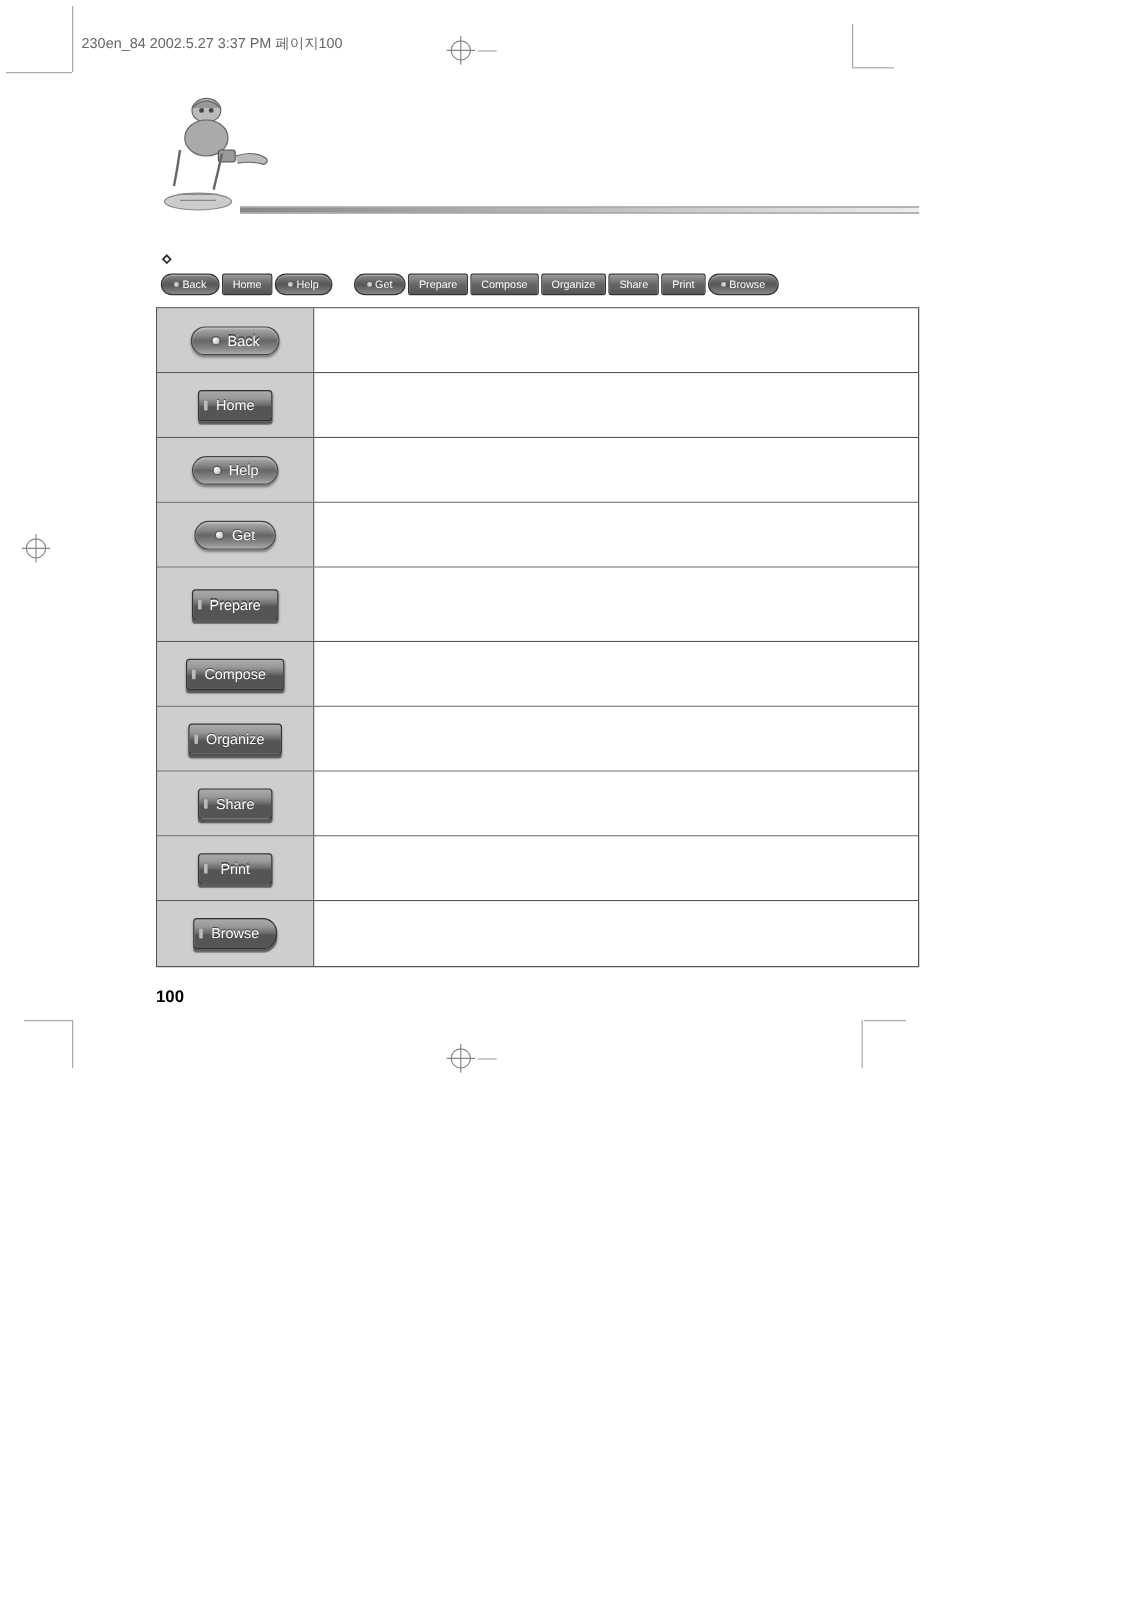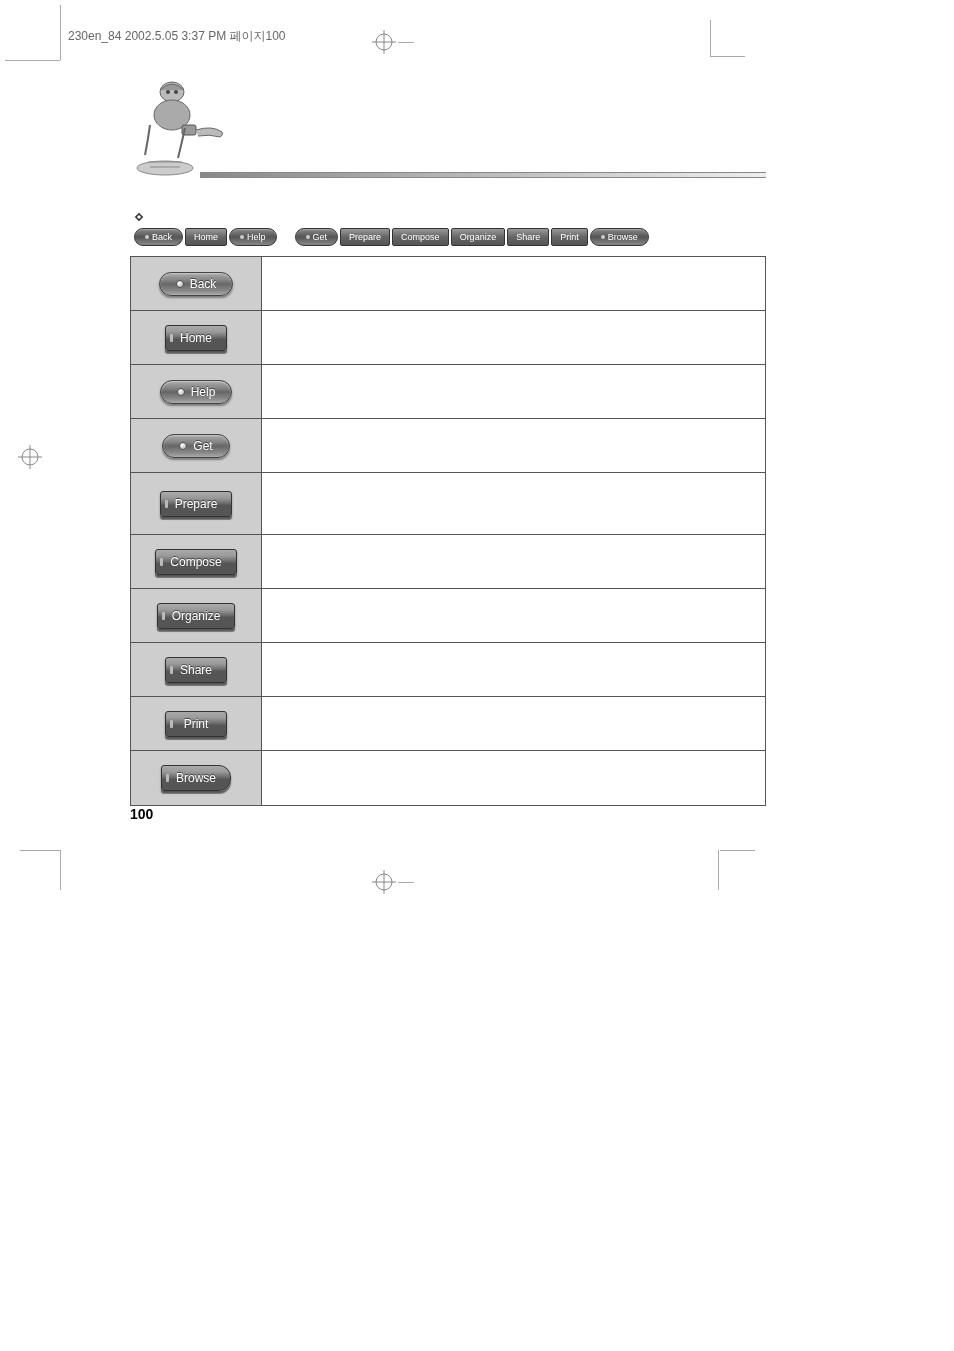--- a/index.html
+++ b/index.html
@@ -181,28 +181,29 @@
       left: 4px;
       top: 50%;
       transform: translateY(-50%);
       width: 3px;
       height: 8px;
       background: #bbb;
       border-radius: 1px;
     }
     
     .page-number {
+      margin-top: 16px;
       font-size: 14px;
       font-weight: bold;
     }
   </style>
 </head>
 <body>
 
-<div class="page-header">230en_84  2002.5.05 3:37 PM  페이지100</div>
+<div class="page-header">230en_84  2002.5.27 3:37 PM  페이지100</div>
 
 <div class="corner-line cl-tl-h"></div>
 <div class="corner-line cl-tl-v"></div>
 <div class="corner-line cl-tr-h"></div>
 <div class="corner-line cl-tr-v"></div>
 <div class="corner-line cl-bl-h"></div>
 <div class="corner-line cl-bl-v"></div>
 <div class="corner-line cl-br-h"></div>
 <div class="corner-line cl-br-v"></div>
 <div class="corner-line cl-mt-h"></div>

